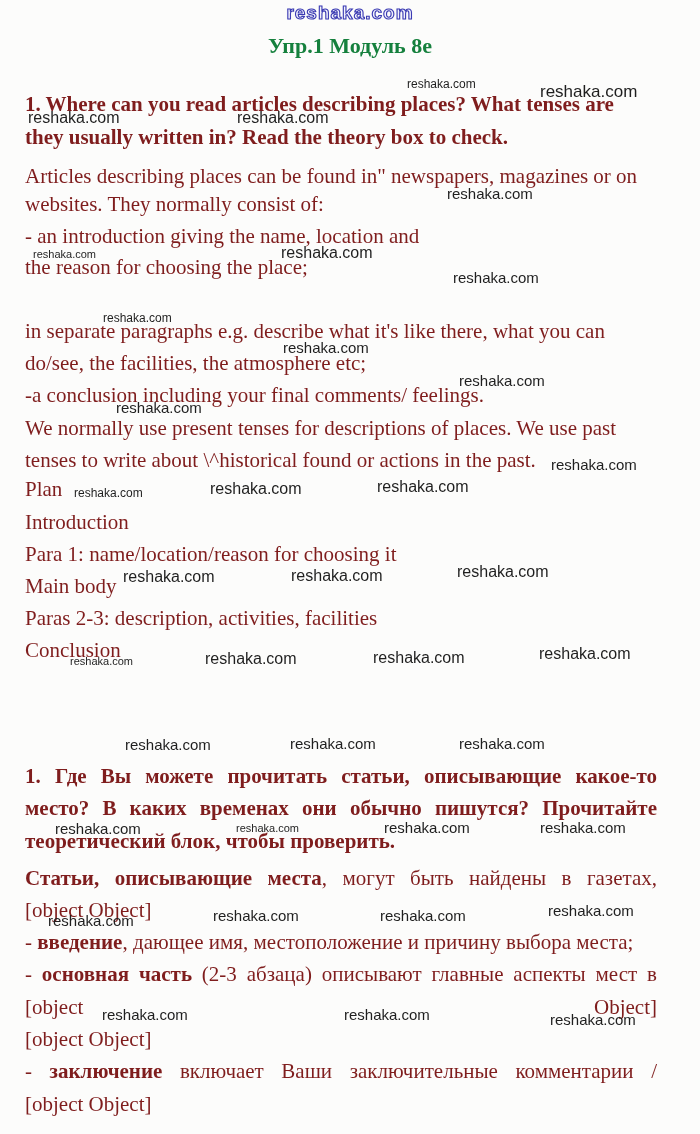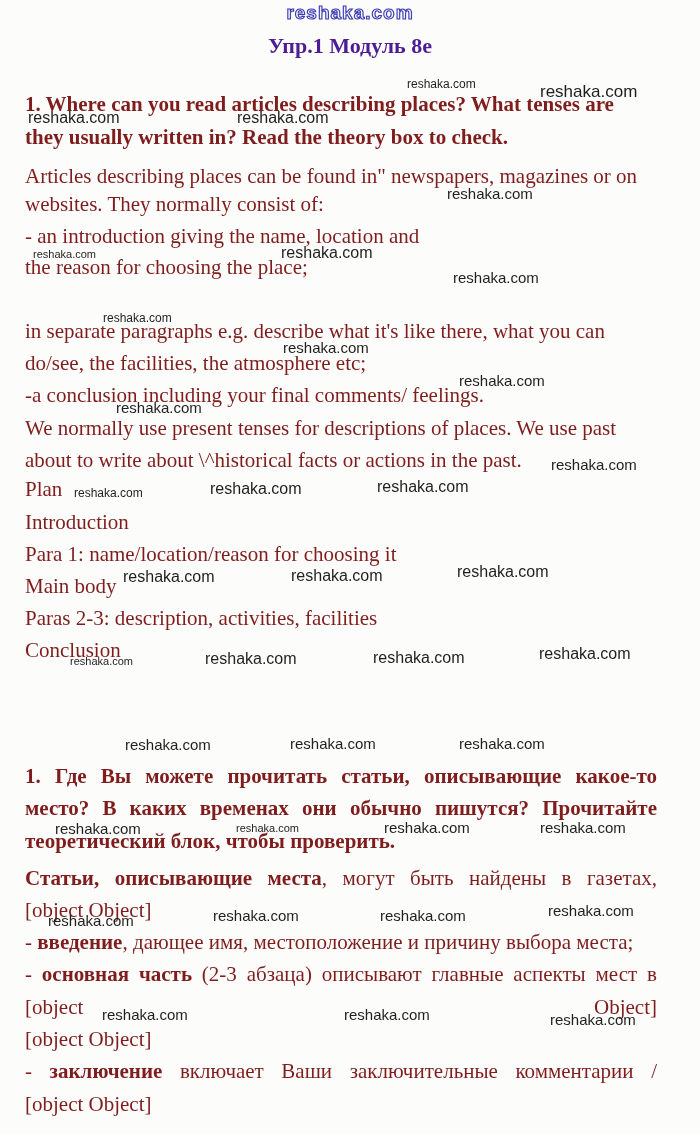--- a/index.html
+++ b/index.html
@@ -26,21 +26,21 @@
   }
   .bold { font-weight: bold; }
   .title {
     position: absolute;
     top: 33px; left: 0;
     width: 700px;
     text-align: center;
     font-weight: bold;
     font-size: 22px;
     font-family: "Liberation Serif", serif;
-    color: #4c1d95;
+    color: #15803d;
     margin: 0;
   }
   .ru {
     width: 632px;
     white-space: normal;
   }
   .jl {
     text-align: justify;
     text-align-last: justify;
   }
@@ -78,21 +78,21 @@
   <div class="ln bold" style="top:125px">they usually written in? Read the theory box to check.</div>
 
   <div class="ln" style="top:164px">Articles describing places can be found in" newspapers, magazines or on</div>
   <div class="ln" style="top:192px">websites. They normally consist of:</div>
   <div class="ln" style="top:255px">the reason for choosing the place;</div>
   <div class="ln" style="top:224px">- an introduction giving the name, location and</div>
   <div class="ln" style="top:319px">in separate paragraphs e.g. describe what it's like there, what you can</div>
   <div class="ln" style="top:351px">do/see, the facilities, the atmosphere etc;</div>
   <div class="ln" style="top:383px">-a conclusion including your final comments/ feelings.</div>
   <div class="ln" style="top:416px">We normally use present tenses for descriptions of places. We use past</div>
-  <div class="ln" style="top:448px">about to write about \^historical facts or actions in the past.</div>
+  <div class="ln" style="top:448px">tenses to write about \^historical found or actions in the past.</div>
 
   <div class="ln" style="top:477px">Plan</div>
   <div class="ln" style="top:510px">Introduction</div>
   <div class="ln" style="top:542px">Para 1: name/location/reason for choosing it</div>
   <div class="ln" style="top:574px">Main body</div>
   <div class="ln" style="top:606px">Paras 2-3: description, activities, facilities</div>
   <div class="ln" style="top:638px">Conclusion</div>
 
   <div class="ln bold ru jl" style="top:764px">1. Где Вы можете прочитать статьи, описывающие какое-то</div>
   <div class="ln bold ru jl" style="top:796px">место? В каких временах они обычно пишутся? Прочитайте</div>

